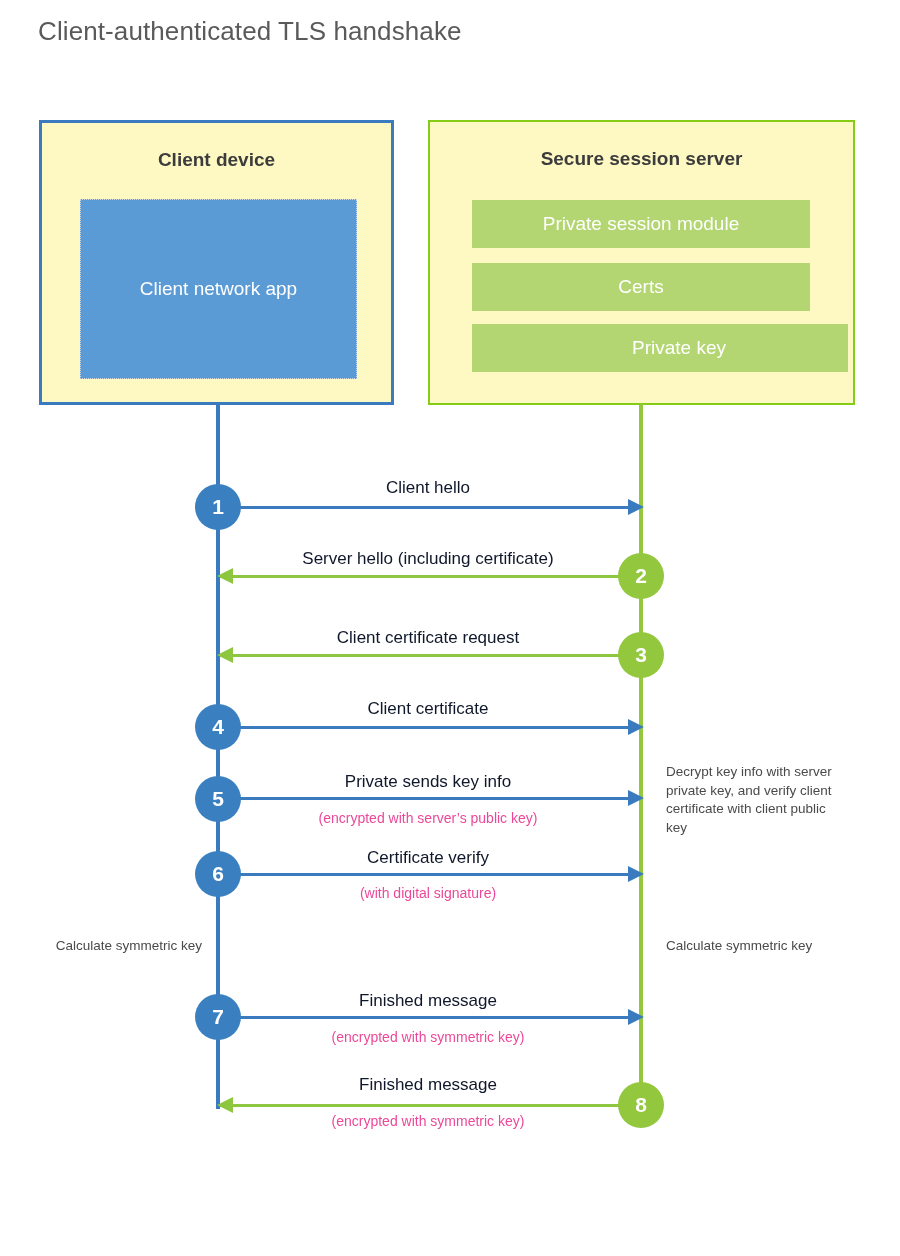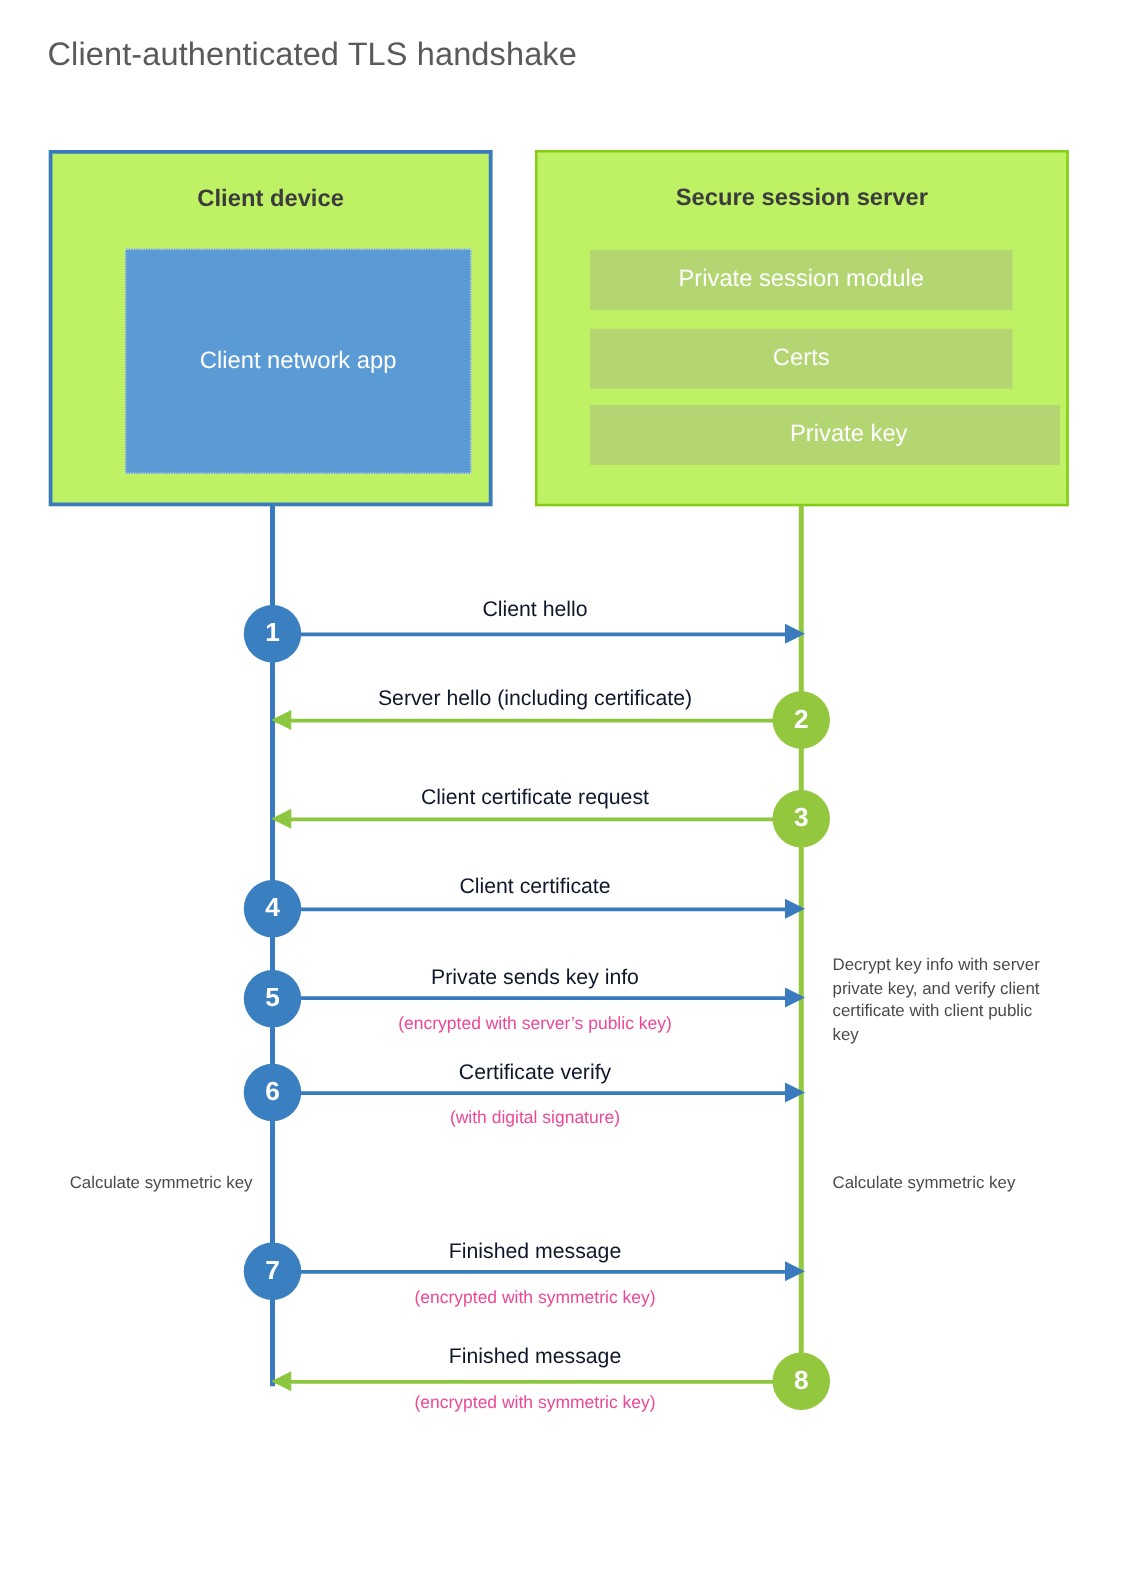--- a/index.html
+++ b/index.html
@@ -17,32 +17,32 @@
     width: 900px;
     height: 1256px;
     background: #ffffff;
     overflow: hidden;
   }
 
   
   .page-title {
     position: absolute;
     left: 38px;
-    top: 28px;
+    top: 16px;
     font-size: 26px;
     font-weight: 400;
     color: #5a5a5a;
     letter-spacing: 0.1px;
     white-space: nowrap;
   }
 
   
   .party-box {
     position: absolute;
-    background: #bef264;
+    background: #fef9c3;
     box-sizing: border-box;
   }
   .party-box.client {
     left: 39px;
     top: 120px;
     width: 355px;
     height: 285px;
     border: 3px solid #3a7bbf;
   }
   .party-box.server {
@@ -74,21 +74,20 @@
     border: 1px dotted #cfd8e2;
     box-sizing: border-box;
     display: flex;
     align-items: center;
     justify-content: center;
     text-align: center;
     color: #ffffff;
     font-size: 19px;
     line-height: 1.35;
     font-weight: 400;
-    margin-left: 20px;
   }
 
   
   .server-module {
     position: absolute;
     left: 42px;
     width: 338px;
     height: 48px;
     background: #b3d673;
     display: flex;

